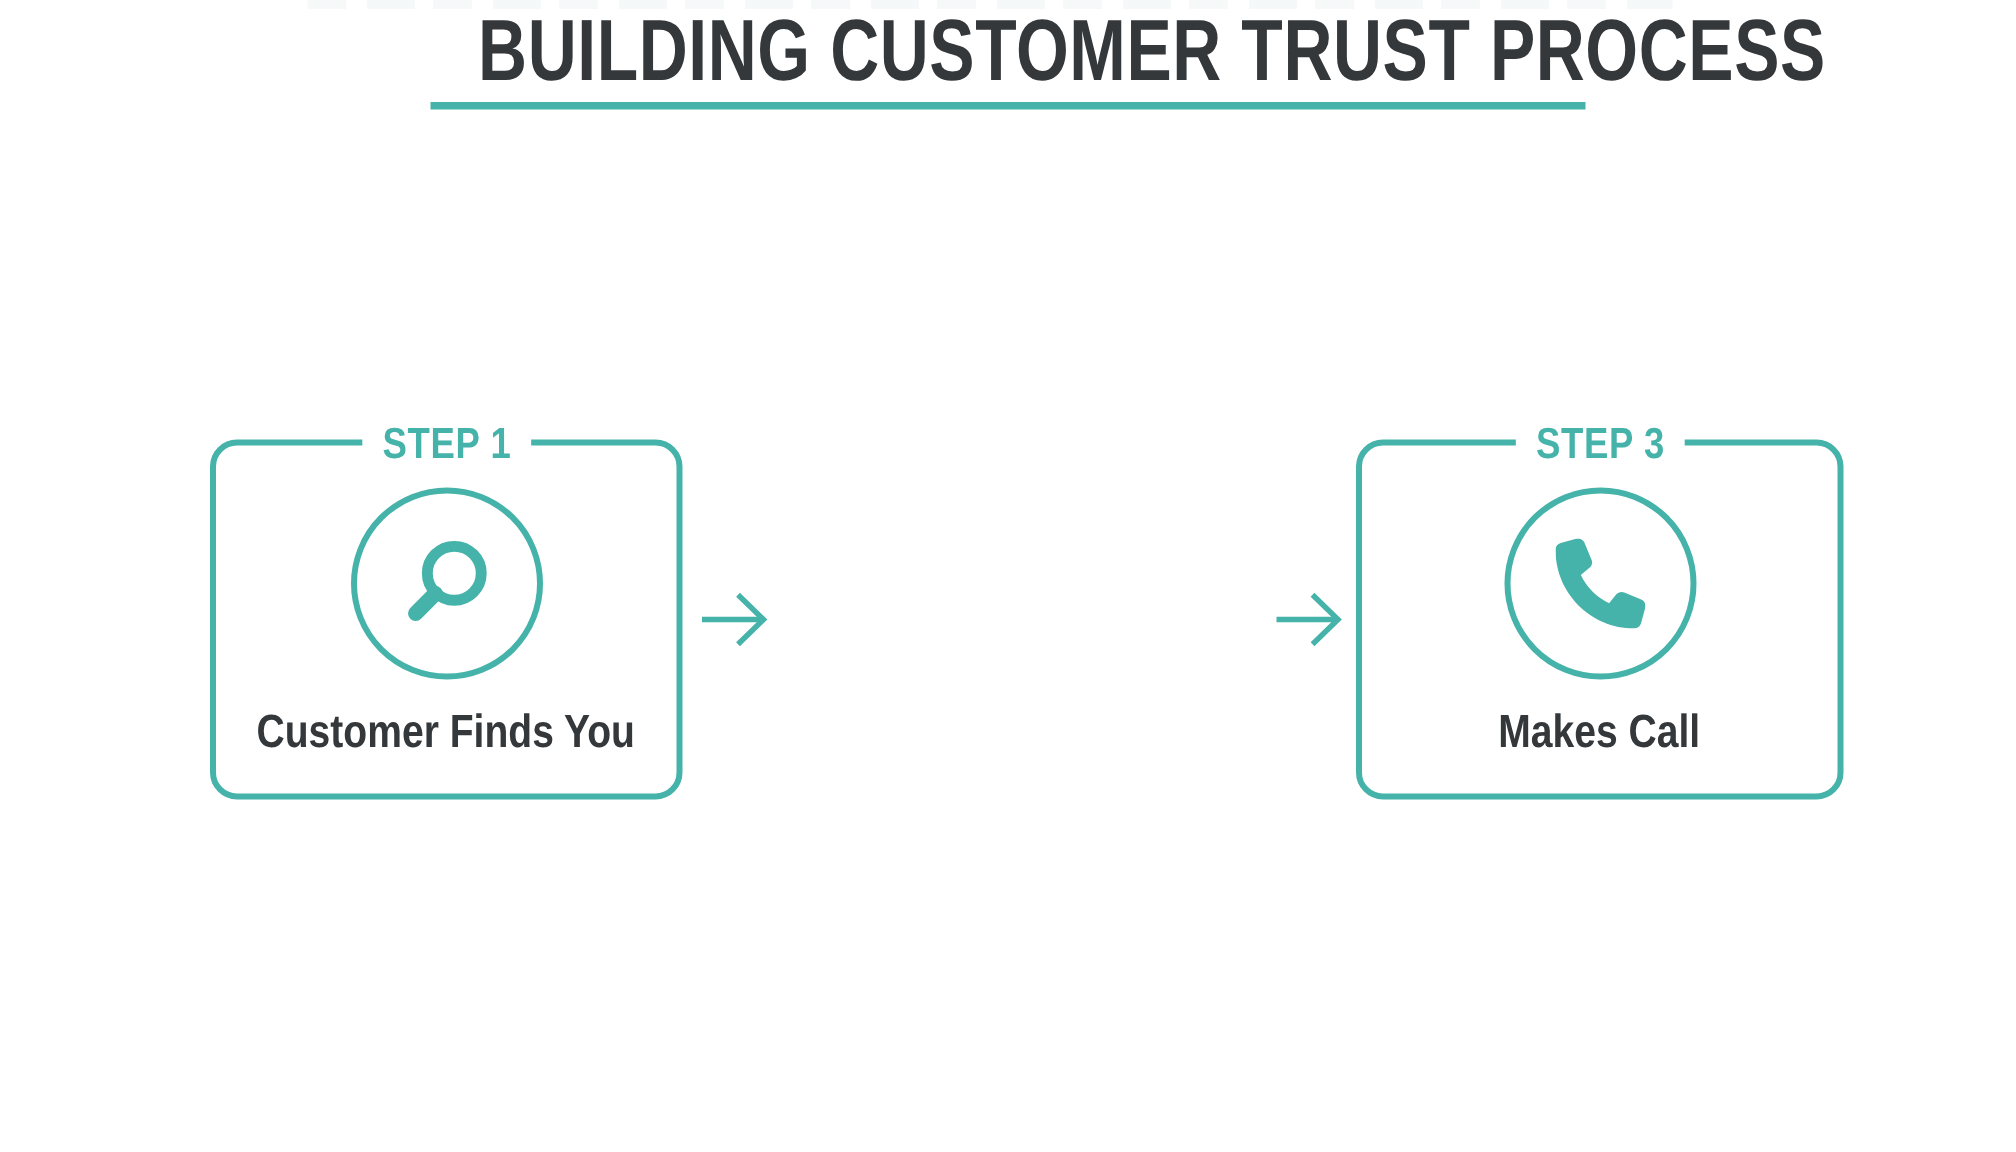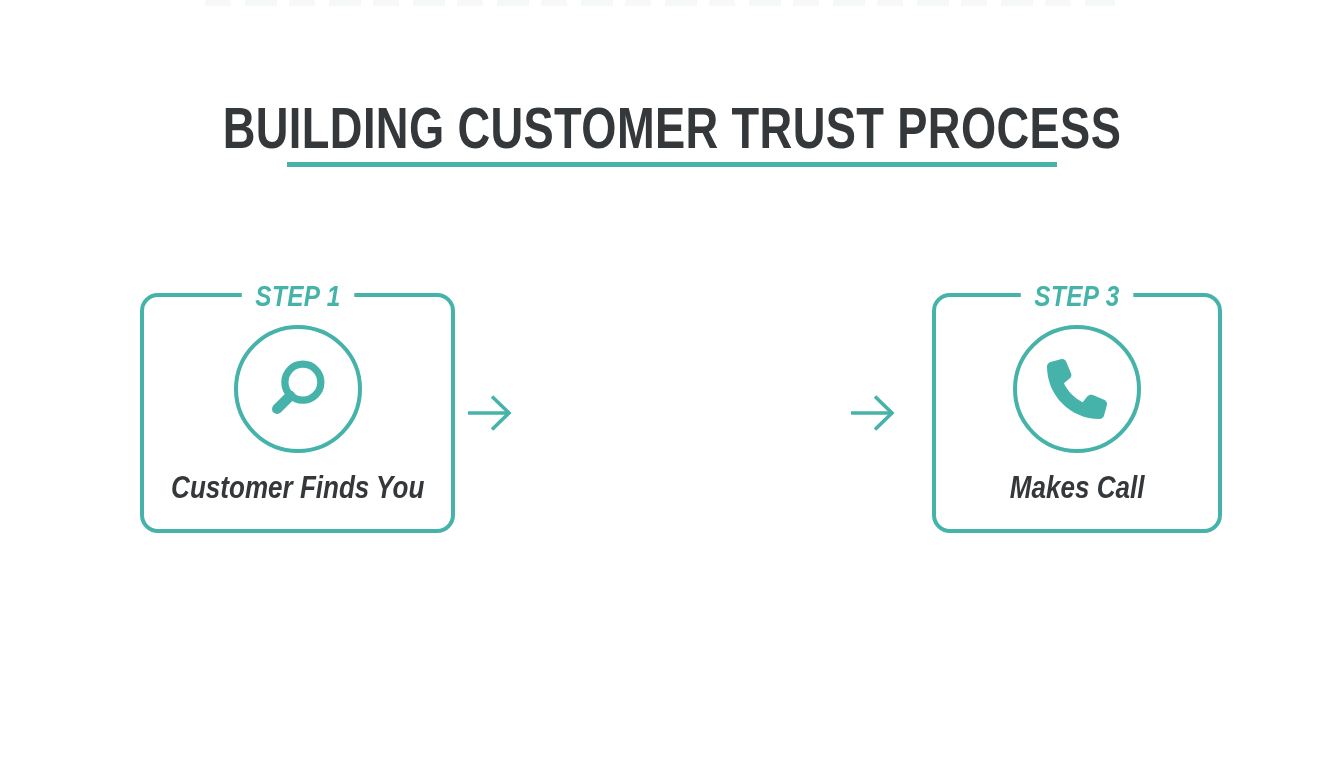--- a/index.html
+++ b/index.html
@@ -19,22 +19,21 @@
   
   .top-artifact{
     position:absolute;top:0;left:205px;width:910px;height:6px;
     background:repeating-linear-gradient(90deg,
       #f0f4f4 0px,#f0f4f4 26px,#ffffff 26px,#ffffff 40px,
       #eef3f3 40px,#eef3f3 72px,#ffffff 72px,#ffffff 84px);
     opacity:.55;
   }
   .header{
     position:absolute;top:0;left:0;right:0;
-    padding-top:94px;
-    text-align:center;
+    text-align:right;
   }
   .title{
     display:inline-block;
     margin:0;
     font-size:58px;
     font-weight:700;
     line-height:1.16;
     letter-spacing:0.5px;
     color:var(--ink);
     white-space:nowrap;
@@ -46,25 +45,24 @@
     background:var(--accent);
   }
   .step-box{
     position:absolute;
     top:293px;height:240px;
     border:4px solid var(--accent);
     border-radius:18px;
     background:var(--bg);
     display:flex;flex-direction:column;align-items:center;
     padding-top:28px;
-    font-style:italic;
   }
   .step-box.s1{left:140px;width:315px;}
   .step-box.s2{left:523px;width:313px;}
-  .step-box.s3{left:932px;width:290px;}
+  .step-box.s3{left:904px;width:325px;}
   .step-label{
     position:absolute;top:-17px;left:50%;
     transform:translateX(-50%) scaleX(0.84);
     background:var(--bg);
     padding:0 16px;
     font-size:29px;font-weight:700;line-height:32px;
     letter-spacing:0.5px;
     color:var(--accent);
     white-space:nowrap;
   }

